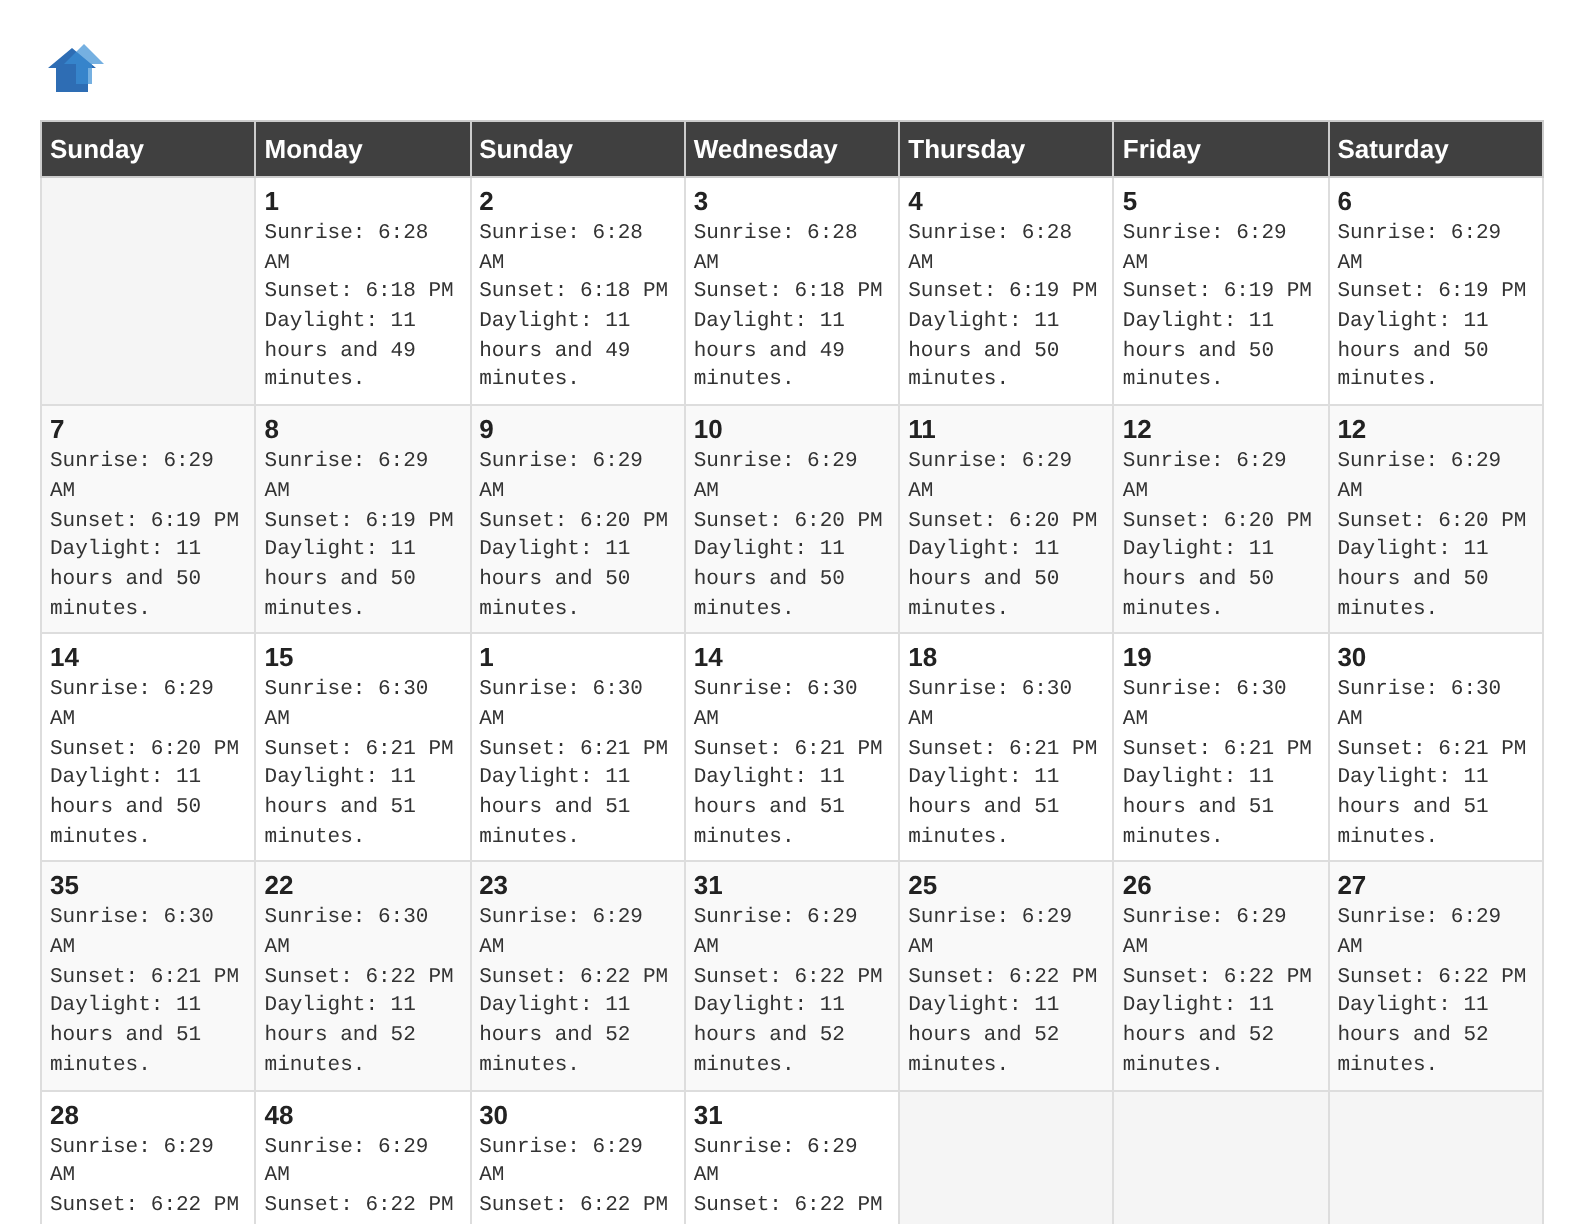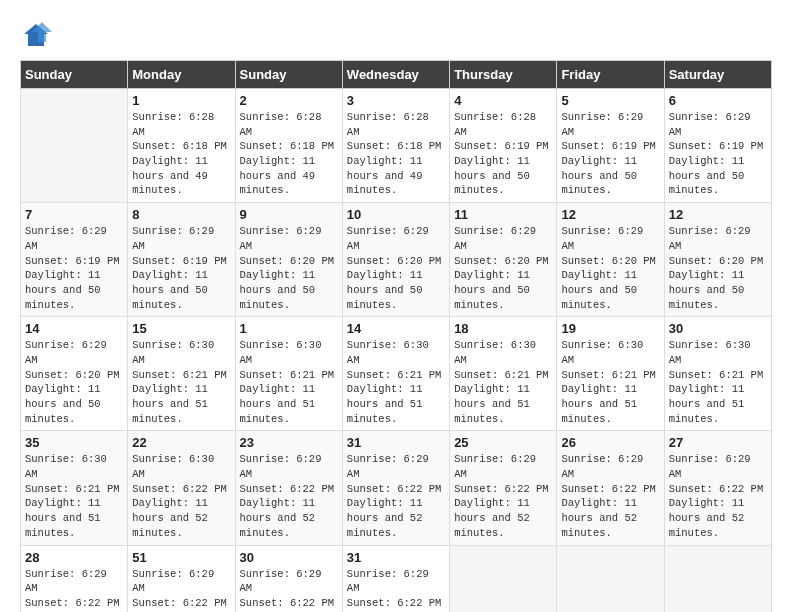--- a/index.html
+++ b/index.html
@@ -240,21 +240,21 @@
           <span class="day-number">27</span>
           <div class="day-info">Sunrise: 6:29 AM<br>Sunset: 6:22 PM<br>Daylight: 11 hours and 52 minutes.</div>
         </td>
       </tr>
       <tr>
         <td>
           <span class="day-number">28</span>
           <div class="day-info">Sunrise: 6:29 AM<br>Sunset: 6:22 PM<br>Daylight: 11 hours and 53 minutes.</div>
         </td>
         <td>
-          <span class="day-number">51</span>
+          <span class="day-number">48</span>
           <div class="day-info">Sunrise: 6:29 AM<br>Sunset: 6:22 PM<br>Daylight: 11 hours and 53 minutes.</div>
         </td>
         <td>
           <span class="day-number">30</span>
           <div class="day-info">Sunrise: 6:29 AM<br>Sunset: 6:22 PM<br>Daylight: 11 hours and 53 minutes.</div>
         </td>
         <td>
           <span class="day-number">31</span>
           <div class="day-info">Sunrise: 6:29 AM<br>Sunset: 6:22 PM<br>Daylight: 11 hours and 53 minutes.</div>
         </td>

